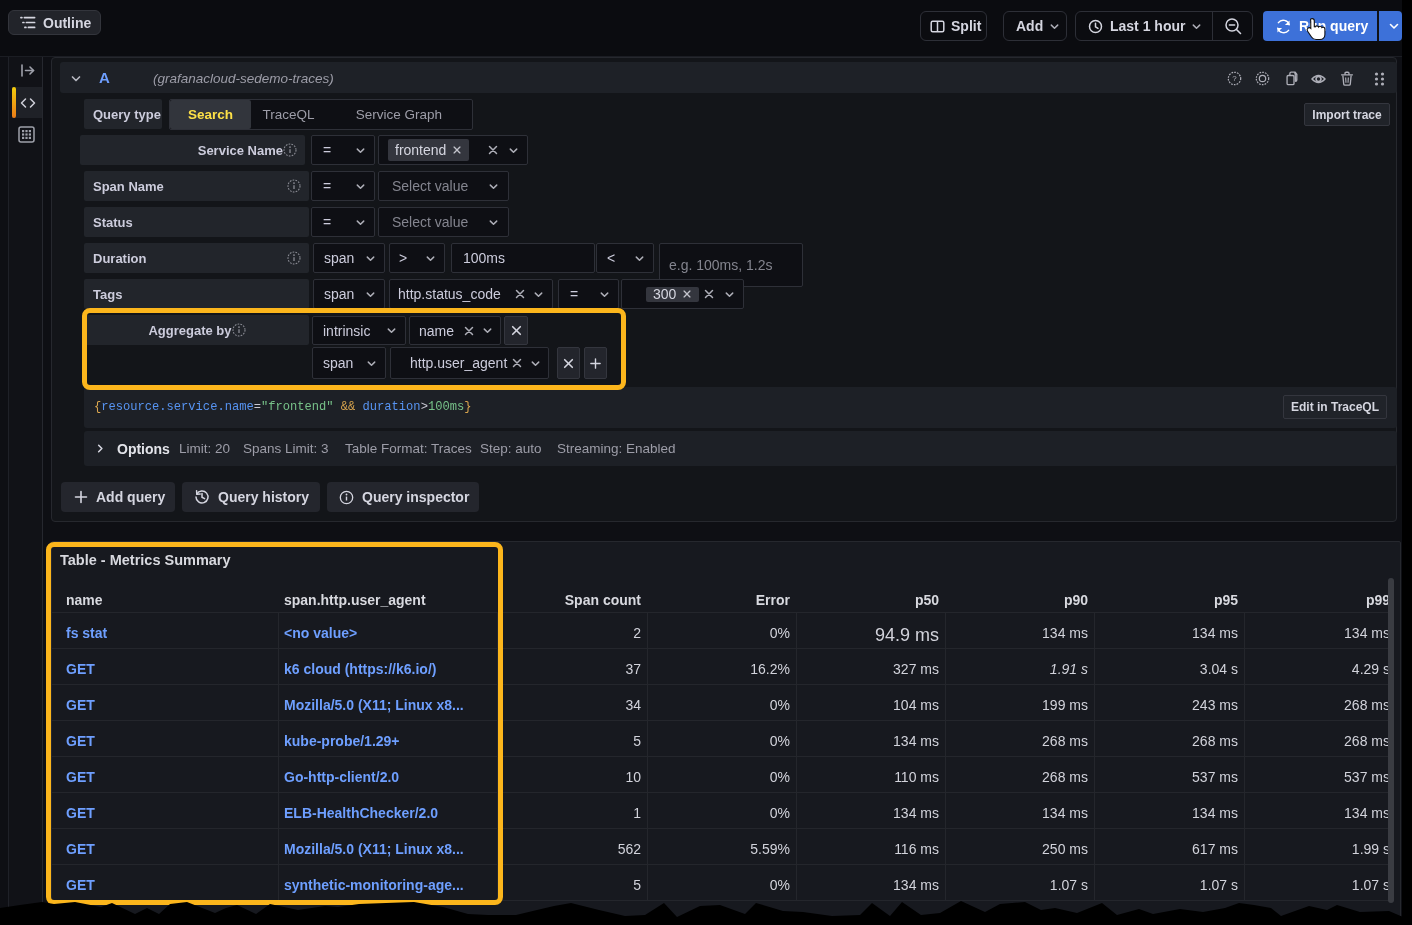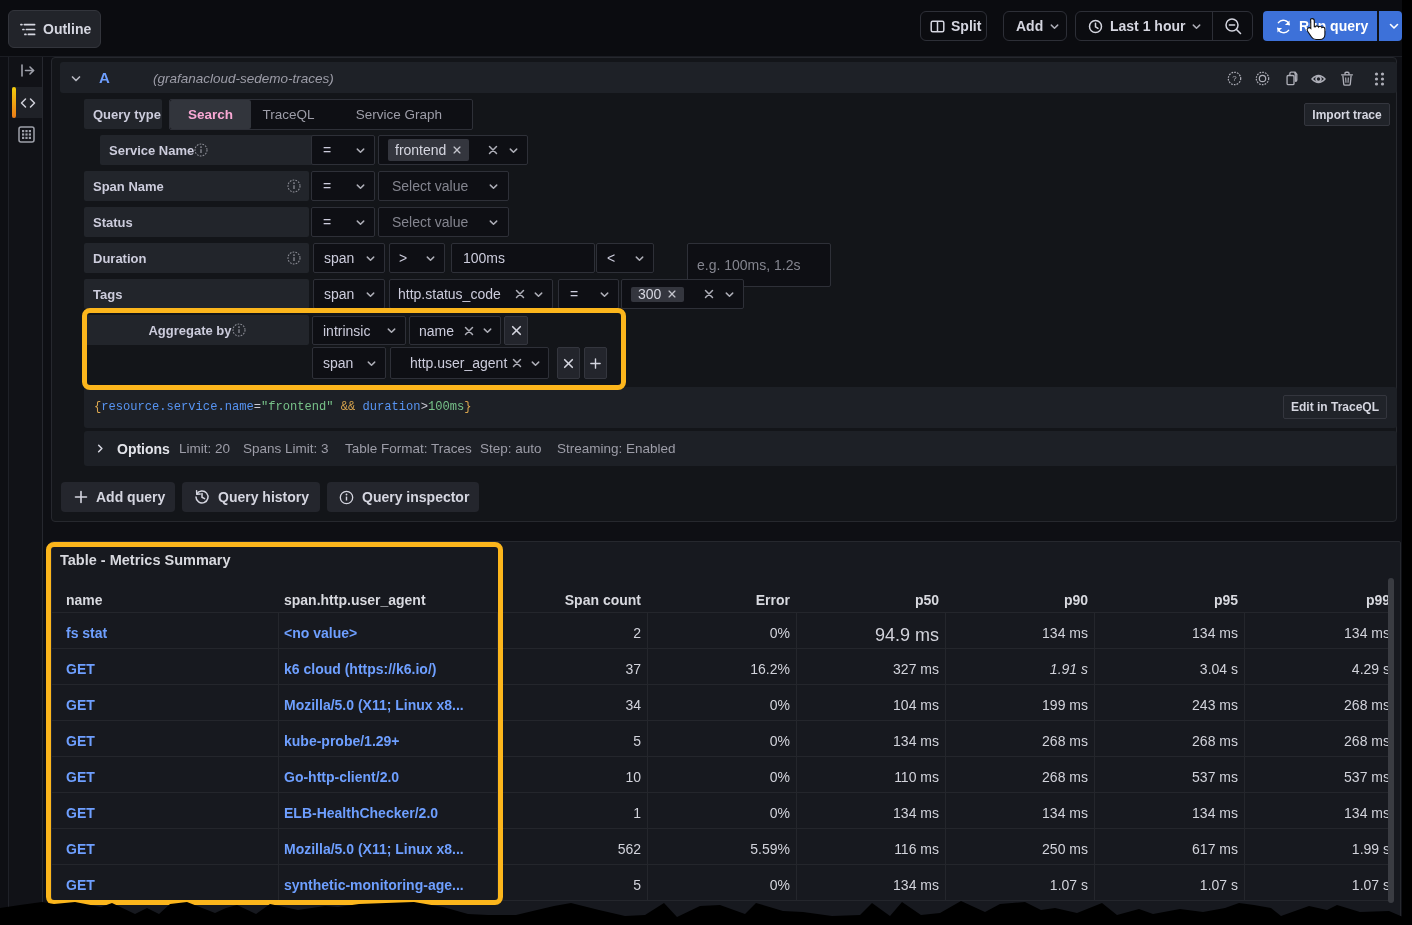--- a/index.html
+++ b/index.html
@@ -97,27 +97,27 @@
           <circle cx="2.5" cy="12" r="1.6"></circle>
           <circle cx="8.5" cy="12" r="1.6"></circle>
         </g>
       </svg>
   </div>
 
   <div class="abs" id="rows" style="z-index:5;">
 
     <div class="abs lbl" style="left:84px; top:99px; width:78px; height:30px;">Query type</div>
     <div class="abs" style="left:169px; top:99px; width:304px; height:31px; background:#0e0f14; border:1px solid #2e3038; border-radius:2px; display:flex; align-items:stretch;">
-      <div style="width:81px; background:#32353c; border-radius:2px; display:flex; align-items:center; justify-content:center; font-size:13.5px; font-weight:700; color:#f9a8d4;">Search</div>
+      <div style="width:81px; background:#32353c; border-radius:2px; display:flex; align-items:center; justify-content:center; font-size:13.5px; font-weight:700; color:#fde047;">Search</div>
       <div style="width:75px; display:flex; align-items:center; justify-content:center; font-size:13.5px; color:#9d9da8;">TraceQL</div>
       <div style="width:146px; display:flex; align-items:center; justify-content:center; font-size:13.5px; color:#9d9da8;">Service Graph</div>
     </div>
     <div class="abs" style="left:1304px; top:103px; width:86px; height:23px; background:#202329; border:1px solid #34363e; border-radius:2px; display:flex; align-items:center; justify-content:center; font-size:12px; font-weight:700; color:#d5d6e0;">Import trace</div>
 
-    <div class="abs lbl" style="left:100px; top:135px; width:225px; height:30px; justify-content:flex-start; padding-right:8px;">Service Name
+    <div class="abs lbl" style="left:80px; top:135px; width:225px; height:30px; justify-content:flex-end; padding-right:8px;">Service Name
       <svg width="14" height="14" viewBox="0 0 14 14">
           <circle cx="7" cy="7" r="6" stroke="#8a8b94" fill="none" stroke-width="1.1" stroke-dasharray="1.7 1.2"></circle>
           <line x1="7" y1="6.2" x2="7" y2="10" stroke="#8a8b94" stroke-width="1.3"></line>
           <circle cx="7" cy="4.1" r="0.9" fill="#8a8b94"></circle>
         </svg>
     </div>
     <div class="abs ibx" style="left:311px; top:135px; width:64px; height:30px;">
         <span style="margin-left:11px;">=</span>
         <span style="flex:1"></span>
         <svg style="margin-right:8px" width="11" height="11" viewBox="0 0 12 12">
@@ -201,21 +201,21 @@
     <div class="abs ibx" style="left:451px; top:243px; width:144px; height:30px;">
         <span style="margin-left:11px;">100ms</span>
       </div>
     <div class="abs ibx" style="left:596px; top:243px; width:58px; height:30px;">
         <span style="margin-left:10px;">&lt;</span>
         <span style="flex:1"></span>
         <svg style="margin-right:8px" width="11" height="11" viewBox="0 0 12 12">
           <path d="M2.5 4.5 L6 8 L9.5 4.5" stroke="#aeafb8" stroke-width="1.6" fill="none" stroke-linecap="round" stroke-linejoin="round"></path>
         </svg>
       </div>
-    <div class="abs ibx" style="left:687px; top:243px; width:144px; height:44px;">
+    <div class="abs ibx" style="left:659px; top:243px; width:144px; height:44px;">
         <span style="margin-left:9px; color:#84858f;">e.g. 100ms, 1.2s</span>
       </div>
 
     <div class="abs lbl" style="left:84px; top:279px; width:225px; height:30px;">Tags</div>
     <div class="abs ibx" style="left:313px; top:279px; width:72px; height:30px;">
         <span style="margin-left:10px;">span</span>
         <span style="flex:1"></span>
         <svg style="margin-right:8px" width="11" height="11" viewBox="0 0 12 12">
           <path d="M2.5 4.5 L6 8 L9.5 4.5" stroke="#aeafb8" stroke-width="1.6" fill="none" stroke-linecap="round" stroke-linejoin="round"></path>
         </svg>
@@ -231,21 +231,21 @@
         </svg>
     </div>
     <div class="abs ibx" style="left:558px; top:279px; width:61px; height:30px;">
         <span style="margin-left:11px;">=</span>
         <span style="flex:1"></span>
         <svg style="margin-right:8px" width="11" height="11" viewBox="0 0 12 12">
           <path d="M2.5 4.5 L6 8 L9.5 4.5" stroke="#aeafb8" stroke-width="1.6" fill="none" stroke-linecap="round" stroke-linejoin="round"></path>
         </svg>
       </div>
     <div class="abs ibx" style="left:621px; top:279px; width:123px; height:30px;">
-      <div class="chip" style="margin-left:9px; height:15px; padding:0 7px;">300
+      <div class="chip" style="margin-left:24px; height:15px; padding:0 7px;">300
         <svg style="margin-left:6px" width="10" height="10" viewBox="0 0 12 12">
             <path d="M2.5 2.5 L9.5 9.5 M9.5 2.5 L2.5 9.5" stroke="#c3c4cc" stroke-width="1.6" stroke-linecap="round"></path>
           </svg>
       </div>
       <span style="flex:1"></span>
       <svg width="12" height="12" viewBox="0 0 12 12">
           <path d="M2.5 2.5 L9.5 9.5 M9.5 2.5 L2.5 9.5" stroke="#aeafb8" stroke-width="1.5" stroke-linecap="round"></path>
         </svg>
       <svg style="margin:0 8px 0 9px" width="11" height="11" viewBox="0 0 12 12">
           <path d="M2.5 4.5 L6 8 L9.5 4.5" stroke="#aeafb8" stroke-width="1.6" fill="none" stroke-linecap="round" stroke-linejoin="round"></path>
@@ -442,21 +442,21 @@
 <div class="abs" style="left:590px; top:877px; width:200px; text-align:right; font-size:14px; color:#d2d3db;">0%</div>
 <div class="abs" style="left:739px; top:877px; width:200px; text-align:right; font-size:14px; color:#d2d3db;">134 ms</div>
 <div class="abs" style="left:888px; top:877px; width:200px; text-align:right; font-size:14px; color:#d2d3db;">1.07 s</div>
 <div class="abs" style="left:1038px; top:877px; width:200px; text-align:right; font-size:14px; color:#d2d3db;">1.07 s</div>
 <div class="abs" style="left:1190px; top:877px; width:200px; text-align:right; font-size:14px; color:#d2d3db;">1.07 s</div>
 <div class="abs" style="left:1388px; top:578px; width:6px; height:325px; background:#3a3c42; border-radius:3px;"></div>
 </div>
 
   <div class="abs" id="topbar" style="left:0; top:0; width:1402px; height:57px; background:#0b0c10; border-bottom:1px solid #1b1d23;">
 
-    <div class="abs btn" style="left:8px; top:10px; width:93px; height:38px; background:#22242a; border:1px solid #33353c; border-radius:6px;">
+    <div class="abs btn" style="left:8px; top:10px; width:93px; height:25px; background:#22242a; border:1px solid #33353c; border-radius:6px;">
       <svg style="margin-left:11px" width="17" height="17" viewBox="0 0 17 17">
           <g stroke="#d5d6e0" stroke-width="1.7" stroke-linecap="round">
             <line x1="0.9" y1="3.6" x2="1.9" y2="3.6"></line>
             <line x1="4.4" y1="3.6" x2="14.6" y2="3.6"></line>
             <line x1="2.9" y1="8.5" x2="3.9" y2="8.5"></line>
             <line x1="6.4" y1="8.5" x2="14.6" y2="8.5"></line>
             <line x1="4.9" y1="13.4" x2="5.9" y2="13.4"></line>
             <line x1="8.4" y1="13.4" x2="14.6" y2="13.4"></line>
           </g>
         </svg>

